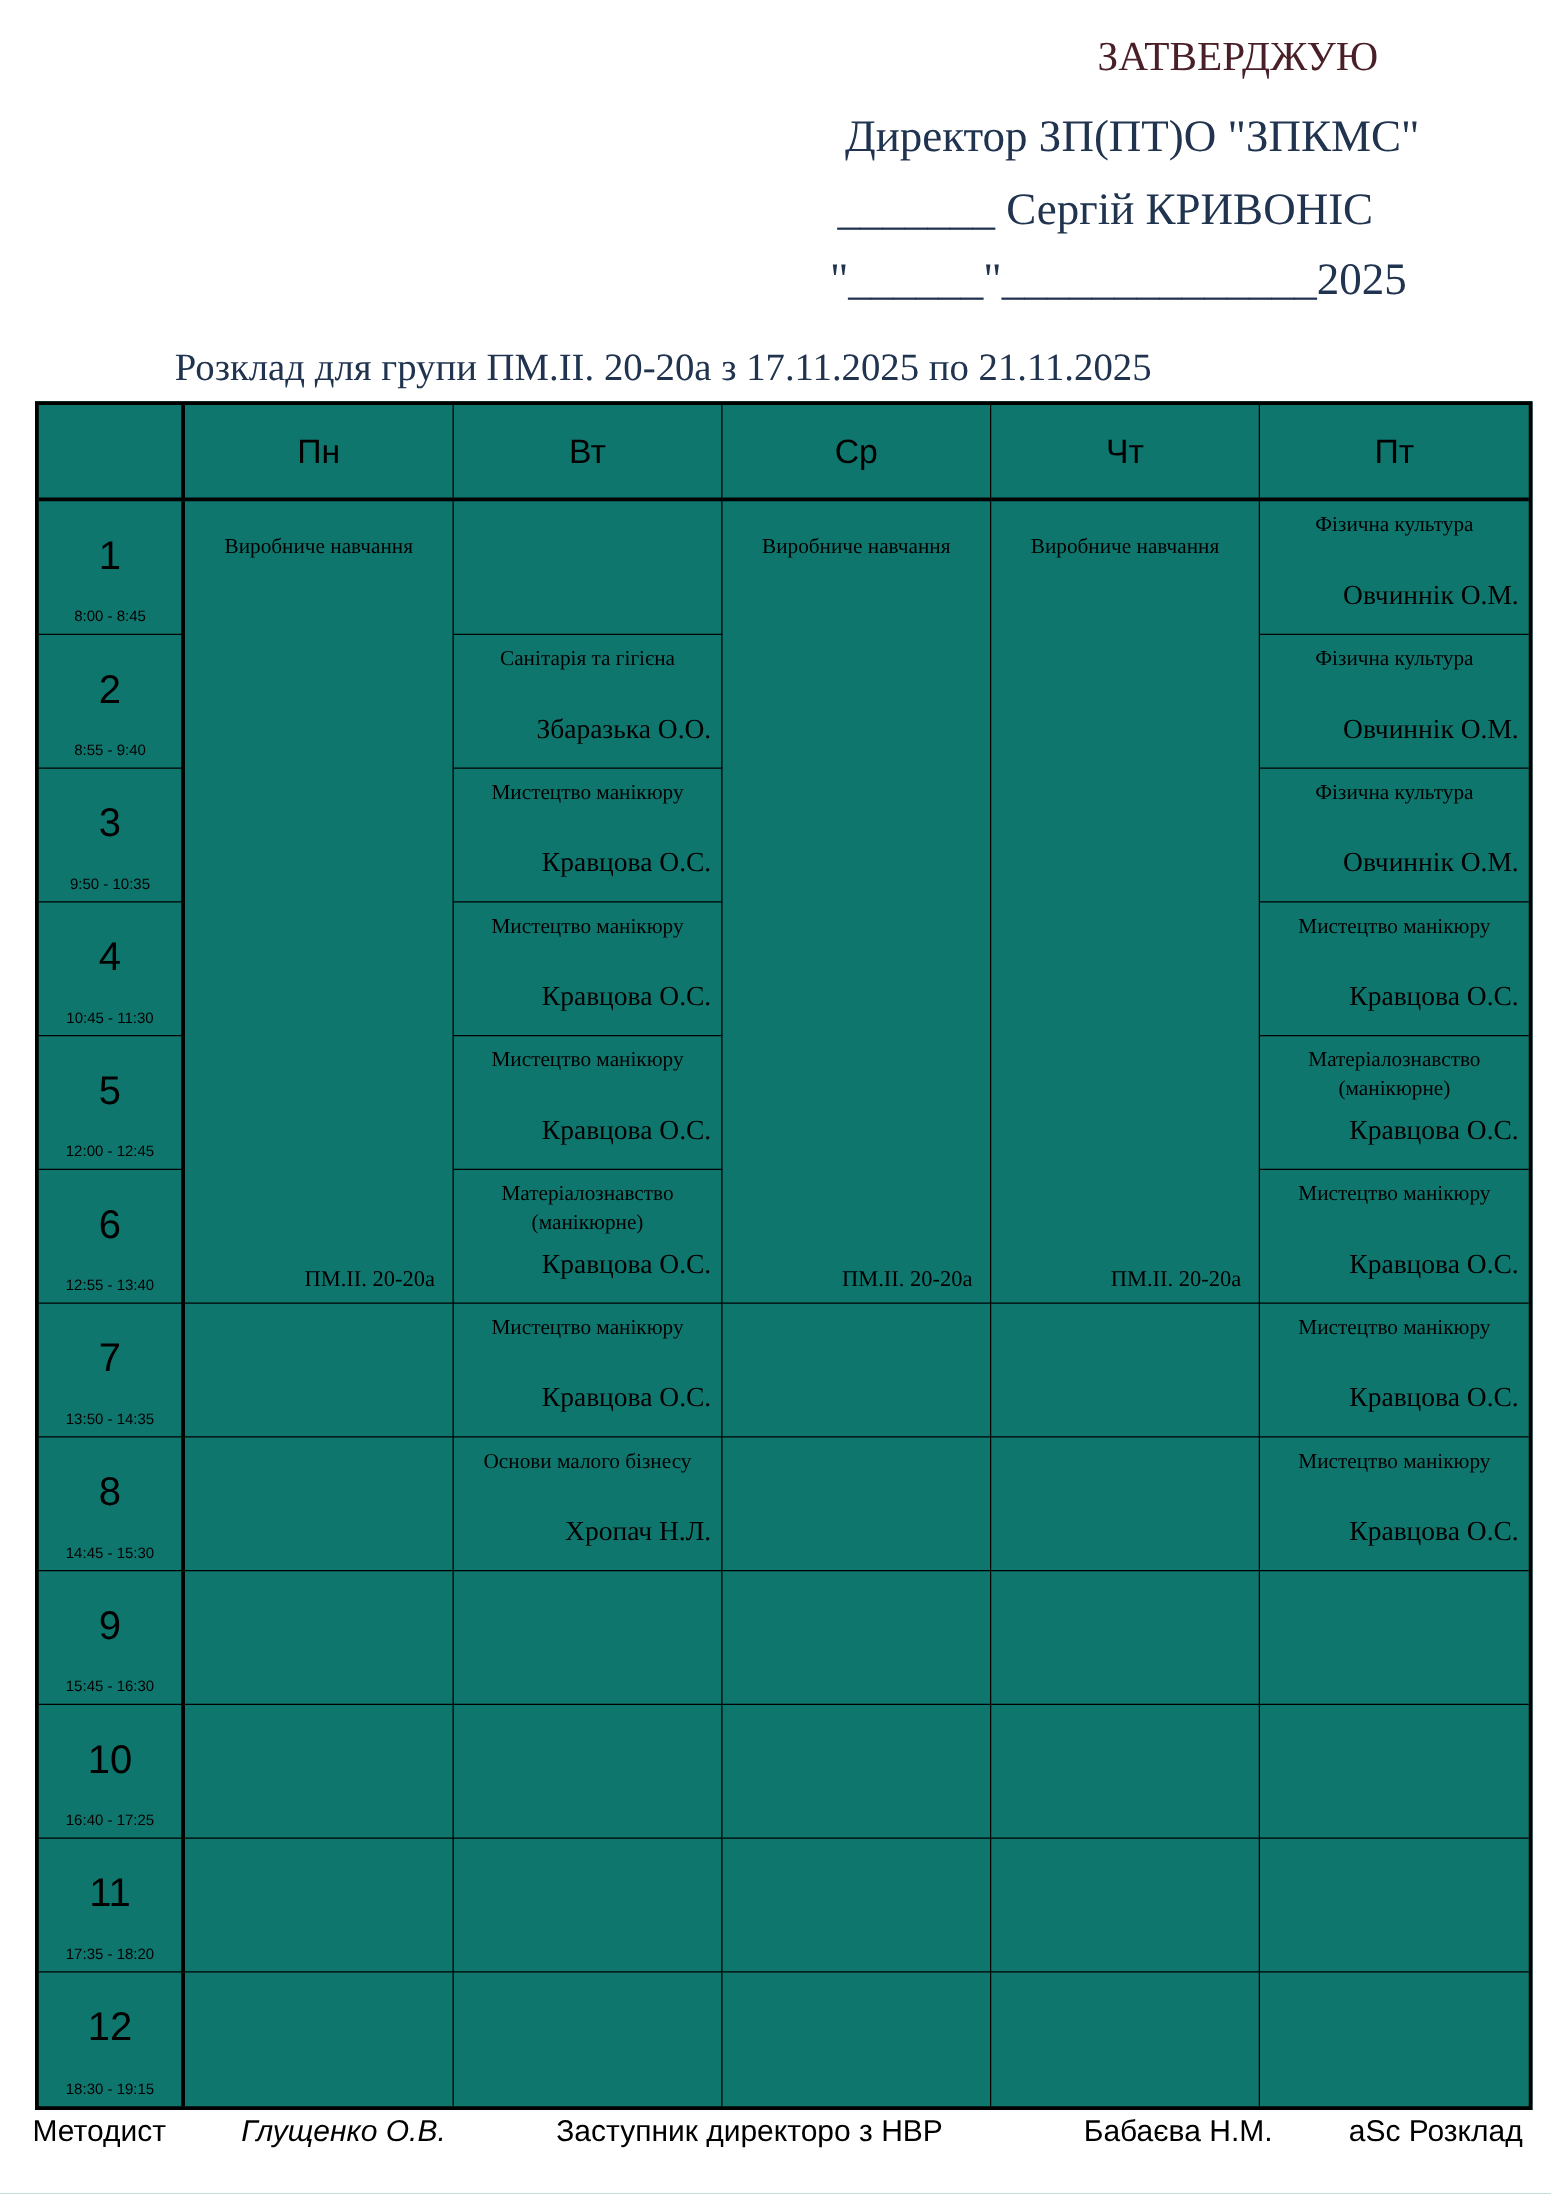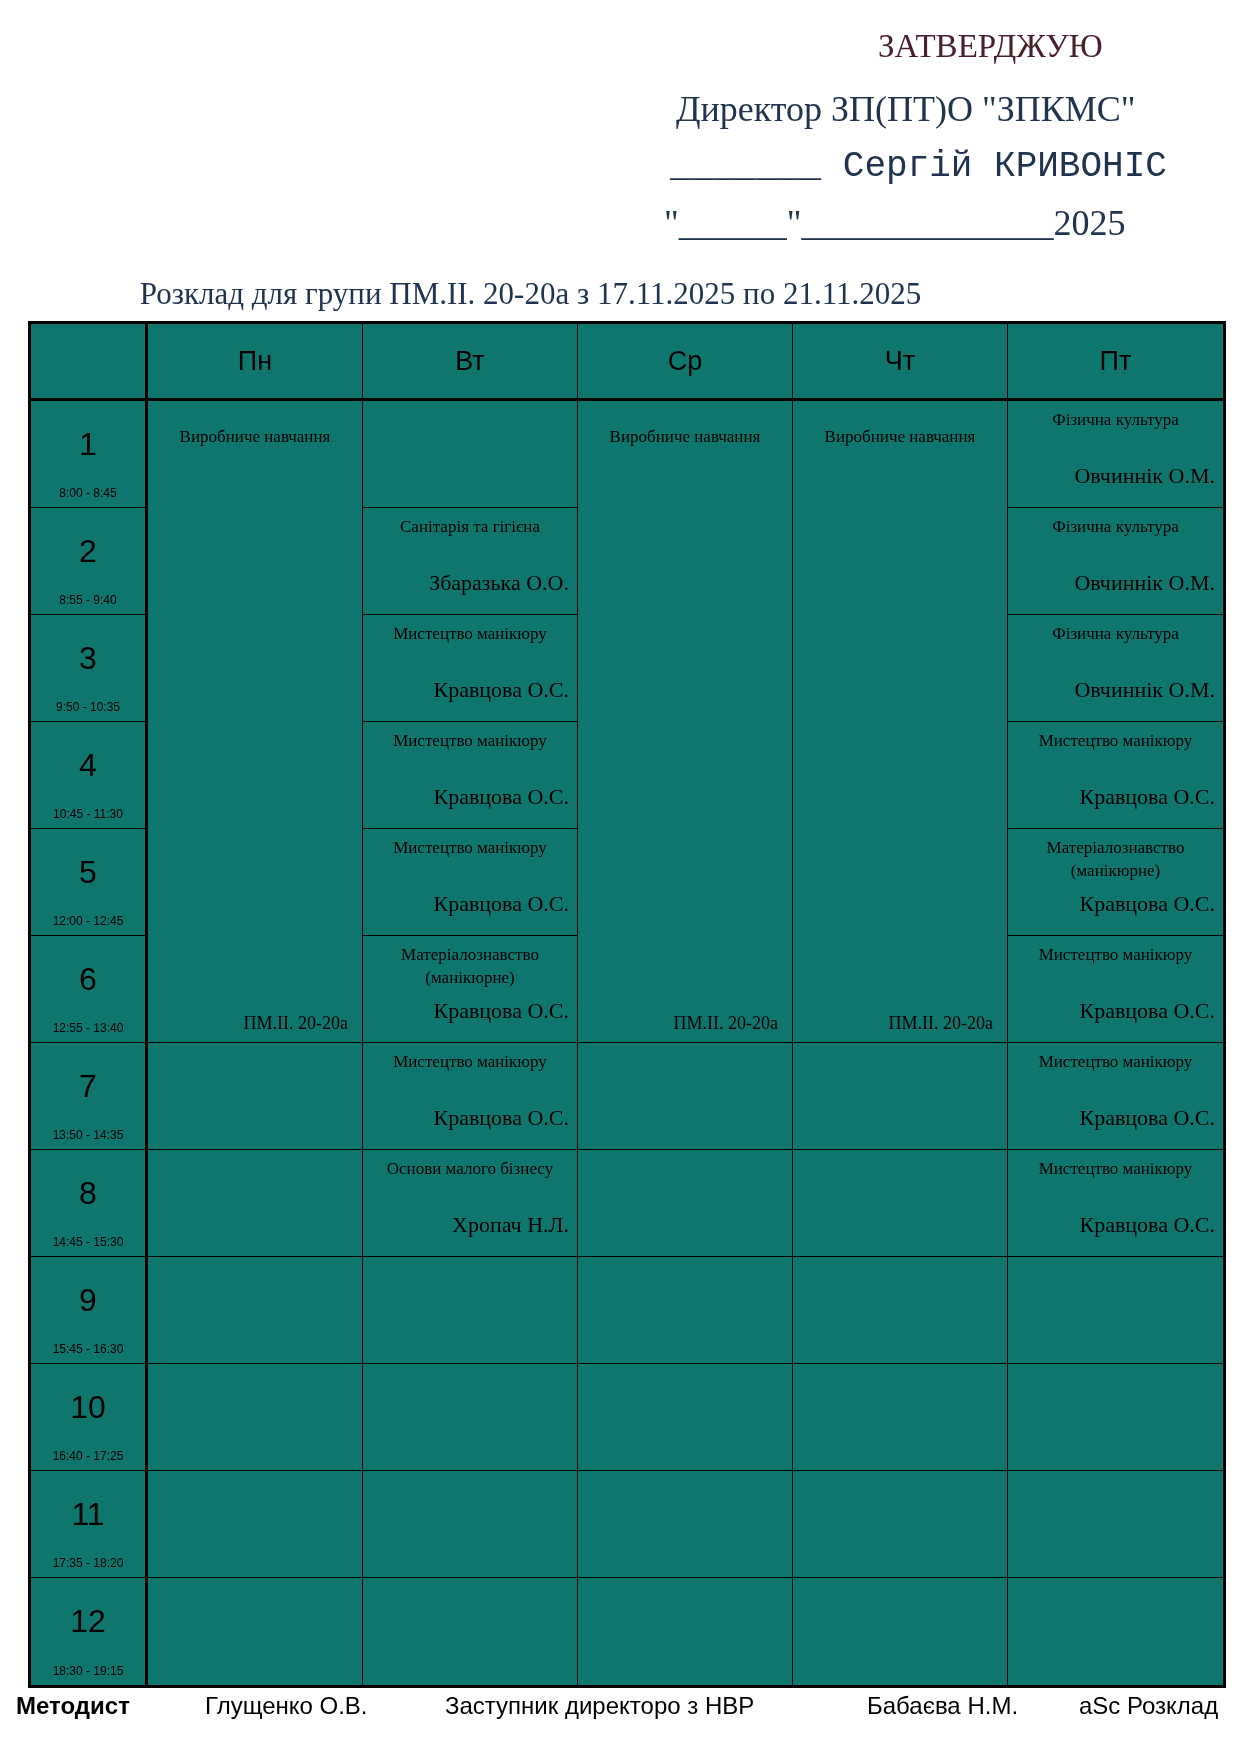--- a/index.html
+++ b/index.html
@@ -9,21 +9,21 @@
   }
   :root{
     --stamp-color:#4a2028;
     --heading-color:#20334f;
     --line:#000;
   }
   
   .approve-line{position:absolute;white-space:nowrap;}
   .stamp{left:878px;top:28px;font-size:33px;color:var(--stamp-color);}
   .director{left:676px;top:88px;font-size:36px;color:var(--heading-color);}
-  .signature{left:670px;top:146px;font-size:36px;color:var(--heading-color);font-family:Liberation Mono, monospace;}
+  .signature{left:670px;top:146px;font-size:36px;color:var(--heading-color);}
   .datefill{left:664px;top:202px;font-size:36px;color:var(--heading-color);}
   
   .title{
     position:absolute;left:0;top:276px;width:1061px;text-align:center;
     font-size:31px;color:var(--heading-color);font-weight:normal;margin:0;
   }
   
   .grid{
     position:absolute;left:28px;top:321px;width:1198px;height:1367px;
     box-sizing:border-box;border:3px solid var(--line);
@@ -72,21 +72,21 @@
     font-size:17px;
   }
   .mgroup{
     position:absolute;bottom:8px;right:14px;font-size:18px;white-space:nowrap;
   }
   
   .footer-item{
     position:absolute;top:1692px;white-space:nowrap;
     font-family:"Liberation Sans",sans-serif;font-size:24px;
   }
-  .f1{left:16px;font-weight:bold;} .f2{left:205px;} .f3{left:445px;} .f4{left:867px;} .f5{left:1079px;}
+  .f1{left:26px;} .f2{left:193px;font-style:italic;} .f3{left:445px;} .f4{left:867px;} .f5{left:1079px;}
 </style>
 </head>
 <body>
 
 <div class="approve-line stamp">ЗАТВЕРДЖУЮ</div>
 <div class="approve-line director">Директор ЗП(ПТ)О "ЗПКМС"</div>
 <div class="approve-line signature">_______ Сергій КРИВОНІС</div>
 <div class="approve-line datefill">"______"______________2025</div>
 
 <h1 class="title">Розклад для групи ПМ.ІІ. 20-20а з 17.11.2025 по 21.11.2025</h1>

